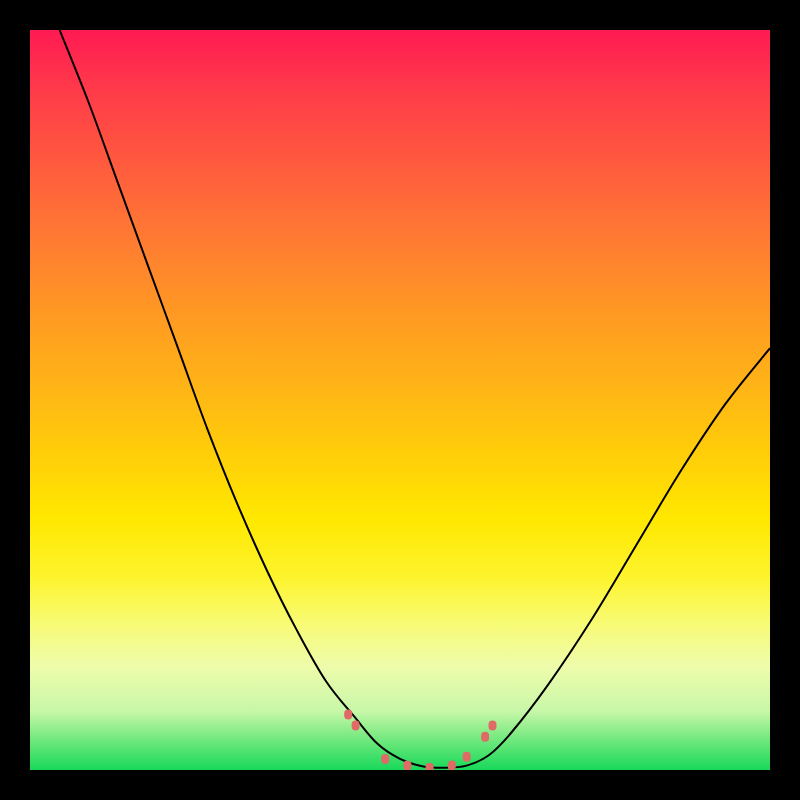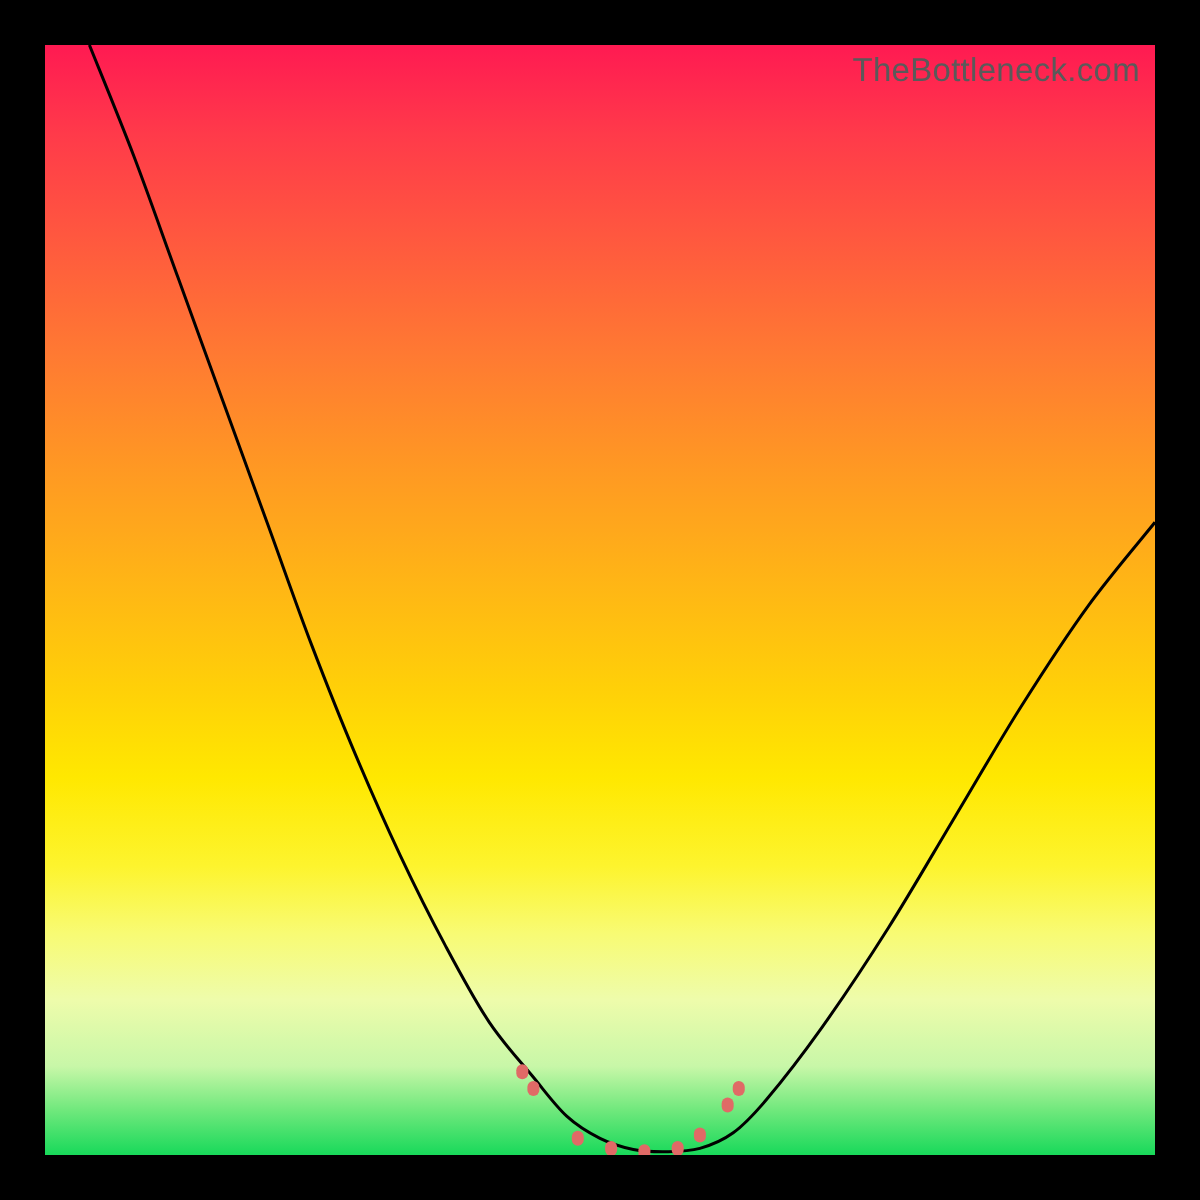--- a/index.html
+++ b/index.html
@@ -67,21 +67,20 @@
     fill: #e06a66;
     stroke: none;
   }
 </style>
 </head>
 <body>
 
 <div class="frame">
   <div class="plot-area">
 
-    <div class="watermark">TheBottleneck.com</div>
 
     <svg class="curve" viewBox="0 0 740 740" preserveAspectRatio="none">
       <path class="line" d="M 29.6 0.0 C 34.5 12.3, 49.3 48.1, 59.2 74.0 C 69.1 99.9, 78.9 128.3, 88.8 155.4 C 98.7 182.5, 108.5 209.7, 118.4 236.8 C 128.3 263.9, 138.1 291.1, 148.0 318.2 C 157.9 345.3, 167.7 373.7, 177.6 399.6 C 187.5 425.5, 197.3 450.2, 207.2 473.6 C 217.1 497.0, 226.9 519.2, 236.8 540.2 C 246.7 561.2, 256.5 580.9, 266.4 599.4 C 276.3 617.9, 286.1 636.4, 296.0 651.2 C 305.9 666.0, 317.0 677.7, 325.6 688.2 C 334.2 698.7, 340.4 707.3, 347.8 714.1 C 355.2 720.9, 362.6 725.2, 370.0 728.9 C 377.4 732.6, 384.8 734.8, 392.2 736.3 C 399.6 737.8, 407.0 737.9, 414.4 737.8 C 421.8 737.7, 429.2 737.7, 436.6 735.6 C 444.0 733.5, 451.4 730.6, 458.8 725.2 C 466.2 719.8, 471.1 714.7, 481.0 703.0 C 490.9 691.3, 504.4 674.0, 518.0 654.9 C 531.6 635.8, 547.6 611.7, 562.4 588.3 C 577.2 564.9, 592.0 539.0, 606.8 514.3 C 621.6 489.6, 636.4 463.7, 651.2 440.3 C 666.0 416.9, 680.8 394.0, 695.6 373.7 C 710.4 353.4, 732.6 327.5, 740.0 318.2"></path>
       <g>
           <rect x="314.2" y="679.5" width="8" height="10" rx="4" class="marker"></rect>
           <rect x="321.6" y="690.6" width="8" height="10" rx="4" class="marker"></rect>
           <rect x="351.2" y="723.9" width="8" height="10" rx="4" class="marker"></rect>
           <rect x="373.4" y="730.6" width="8" height="10" rx="4" class="marker"></rect>
           <rect x="395.6" y="732.8" width="8" height="10" rx="4" class="marker"></rect>
           <rect x="417.8" y="730.6" width="8" height="10" rx="4" class="marker"></rect>

